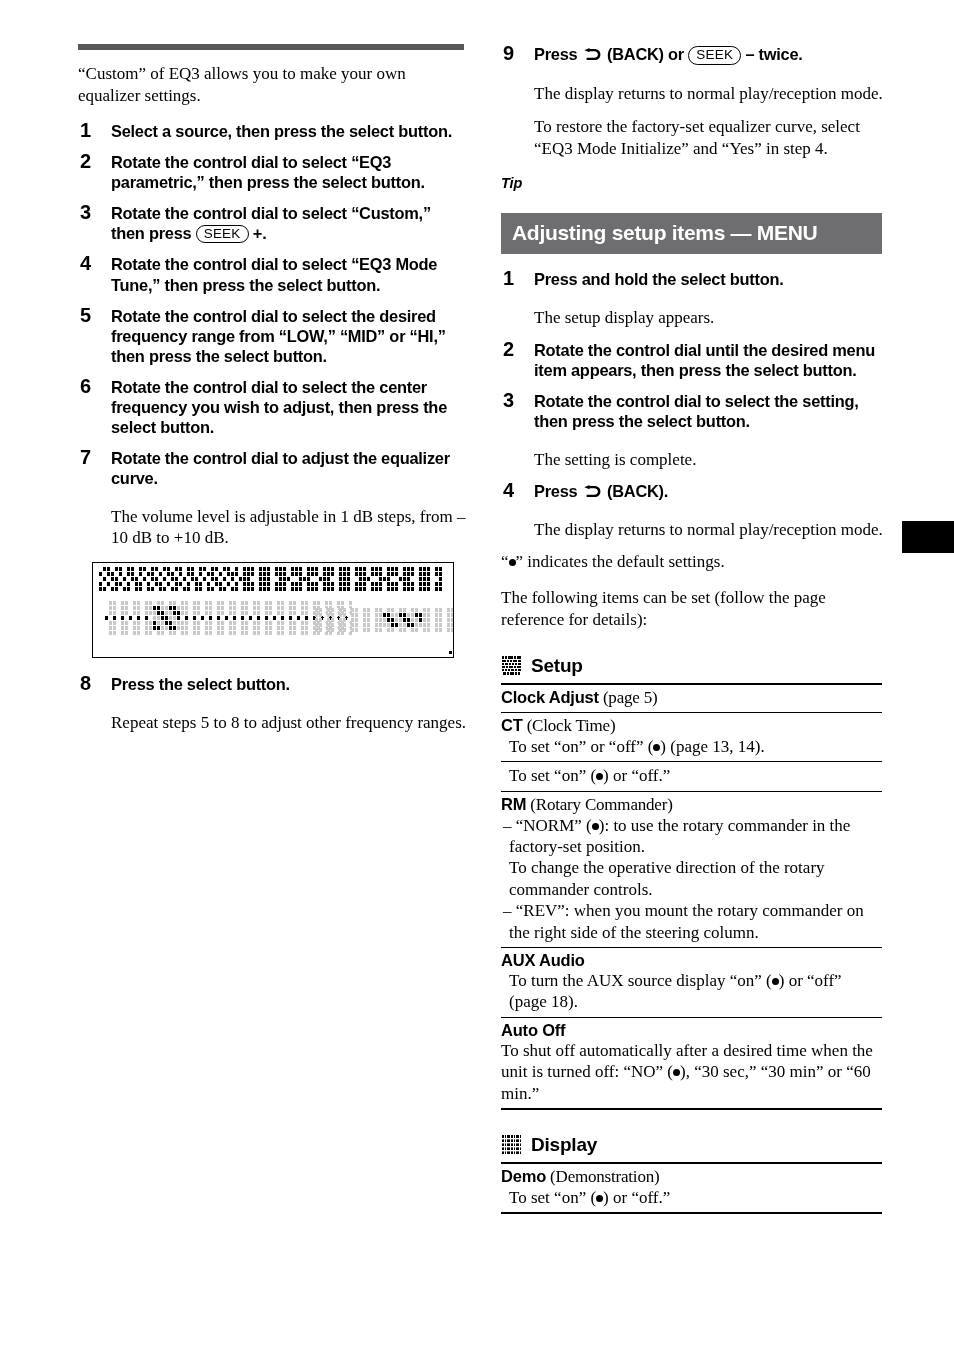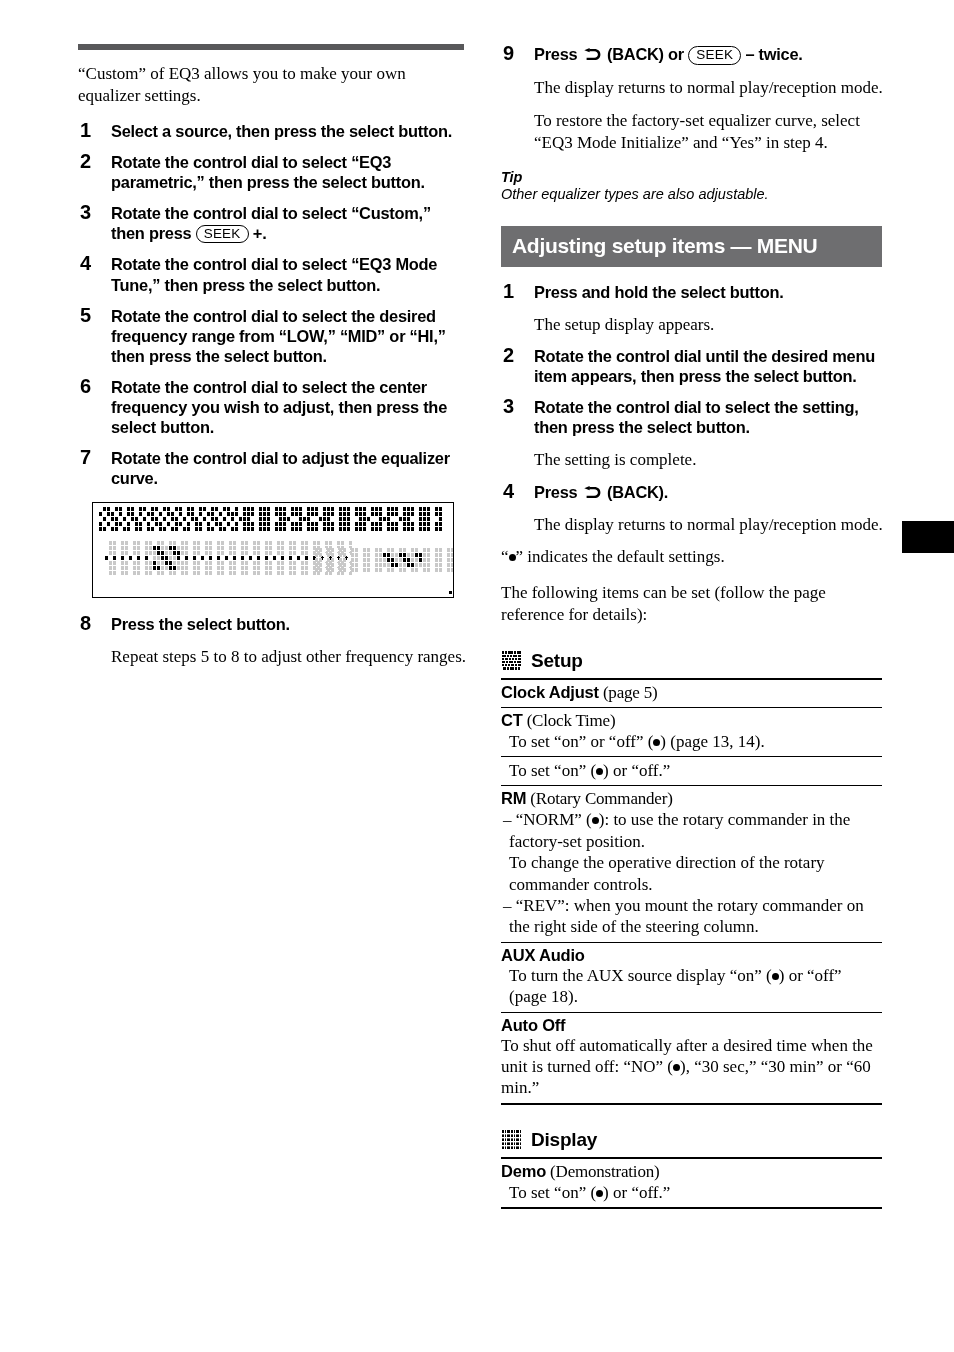--- a/index.html
+++ b/index.html
@@ -66,21 +66,21 @@
   .step-title {
     font-family: "Liberation Sans", sans-serif;
     font-weight: bold;
     font-size: 16.4px;
     line-height: 1.22;
     letter-spacing: -0.25px;
   }
   .step-body {
     font-size: 17px;
     line-height: 1.26;
-    margin-top: 12px;
+    margin-top: 18px;
   }
   .step-body.gap { margin-top: 12px; }
 
   
   .seek {
     display: inline-block;
     border: 1.6px solid #000;
     border-radius: 10px;
     padding: 0px 7px 1px 7px;
     font-family: "Liberation Sans", sans-serif;
@@ -291,20 +291,21 @@
     </div>
 
     <div class="step">
       <span class="step-num">6</span>
       <div class="step-title">Rotate the control dial to select the center frequency you wish to adjust, then press the select button.</div>
     </div>
 
     <div class="step">
       <span class="step-num">7</span>
       <div class="step-title">Rotate the control dial to adjust the equalizer curve.</div>
+      <div class="step-body">The volume level is adjustable in 1 dB steps, from –10 dB to +10 dB.</div>
     </div>
 
     <div class="lcd-figure">
       <div class="lcd-top" id="lcd-top">
           <div class="lcd-grid-row" style="left: 0px; top: 0px;">
             <div class="px" style="width: 3px; height: 4px; margin-right: 1px; background: rgb(255, 255, 255);"></div>
             <div class="px" style="width: 3px; height: 4px; margin-right: 1px; background: rgb(0, 0, 0);"></div>
             <div class="px" style="width: 3px; height: 4px; margin-right: 1px; background: rgb(0, 0, 0);"></div>
             <div class="px" style="width: 3px; height: 4px; margin-right: 1px; background: rgb(255, 255, 255);"></div>
             <div class="px" style="width: 3px; height: 4px; margin-right: 1px; background: rgb(0, 0, 0);"></div>
@@ -1408,21 +1409,20 @@
       <span class="step-num">9</span>
       <div class="step-title"><span>Press </span><span class="back-icon"><svg viewBox="0 0 17 14" width="17" height="14" aria-hidden="true">
               <path d="M5.2 1.0 L5.2 3.2 L10.2 3.2 C12.6 3.2 13.9 4.6 13.9 6.4 C13.9 8.3 12.6 9.7 10.2 9.7 L2.6 9.7 L2.6 12.0 L10.4 12.0 C14.2 12.0 16.4 9.6 16.4 6.4 C16.4 3.3 14.2 1.0 10.4 1.0 Z" fill="#000"></path>
               <path d="M5.6 0.0 L5.6 4.3 L0.3 2.15 Z" fill="#000"></path>
             </svg></span><span> (BACK) or </span><span class="seek">SEEK</span><span> – twice.</span></div>
       <div class="step-body">The display returns to normal play/reception mode.</div>
       <div class="step-body gap">To restore the factory-set equalizer curve, select “EQ3 Mode Initialize” and “Yes” in step 4.</div>
     </div>
 
     <div class="tip-label">Tip</div>
-    <div class="tip-text">Other equalizer types are also adjustable.</div>
 
     <div class="banner">Adjusting setup items — MENU</div>
 
     <div class="step">
       <span class="step-num">1</span>
       <div class="step-title">Press and hold the select button.</div>
       <div class="step-body">The setup display appears.</div>
     </div>
 
     <div class="step">

